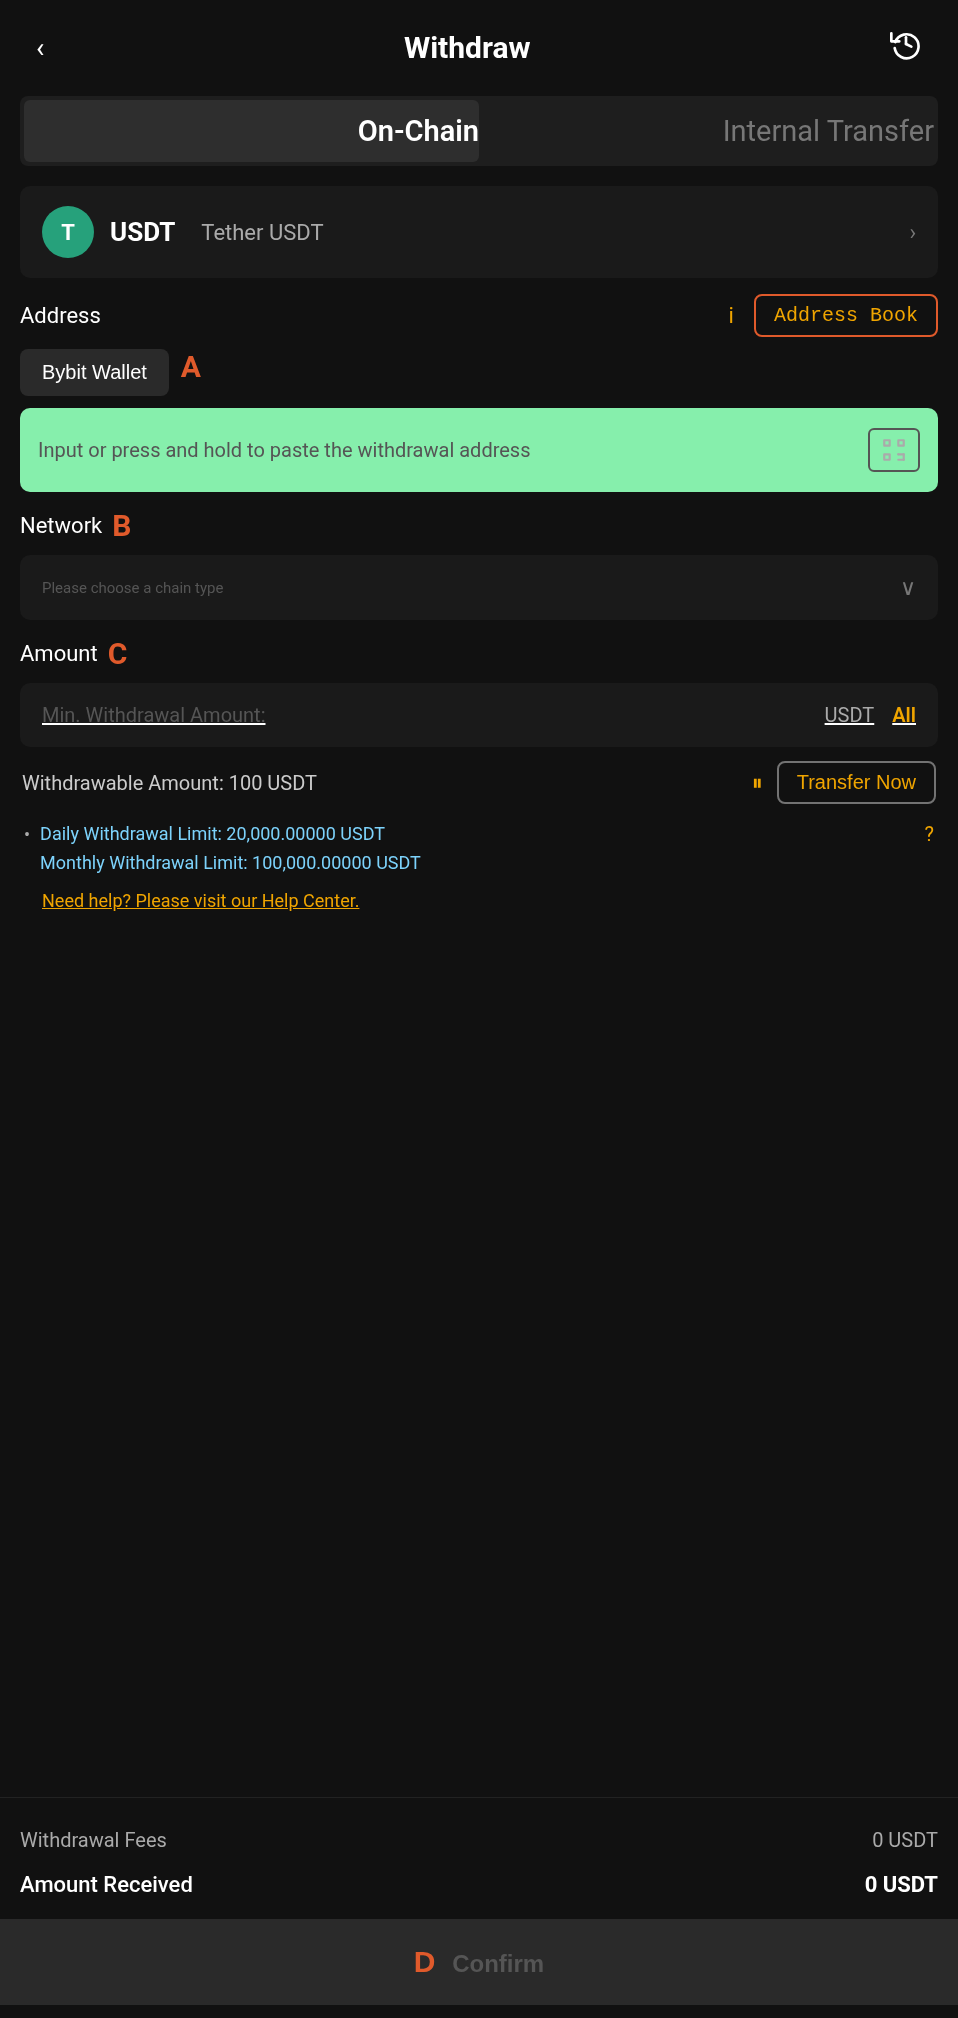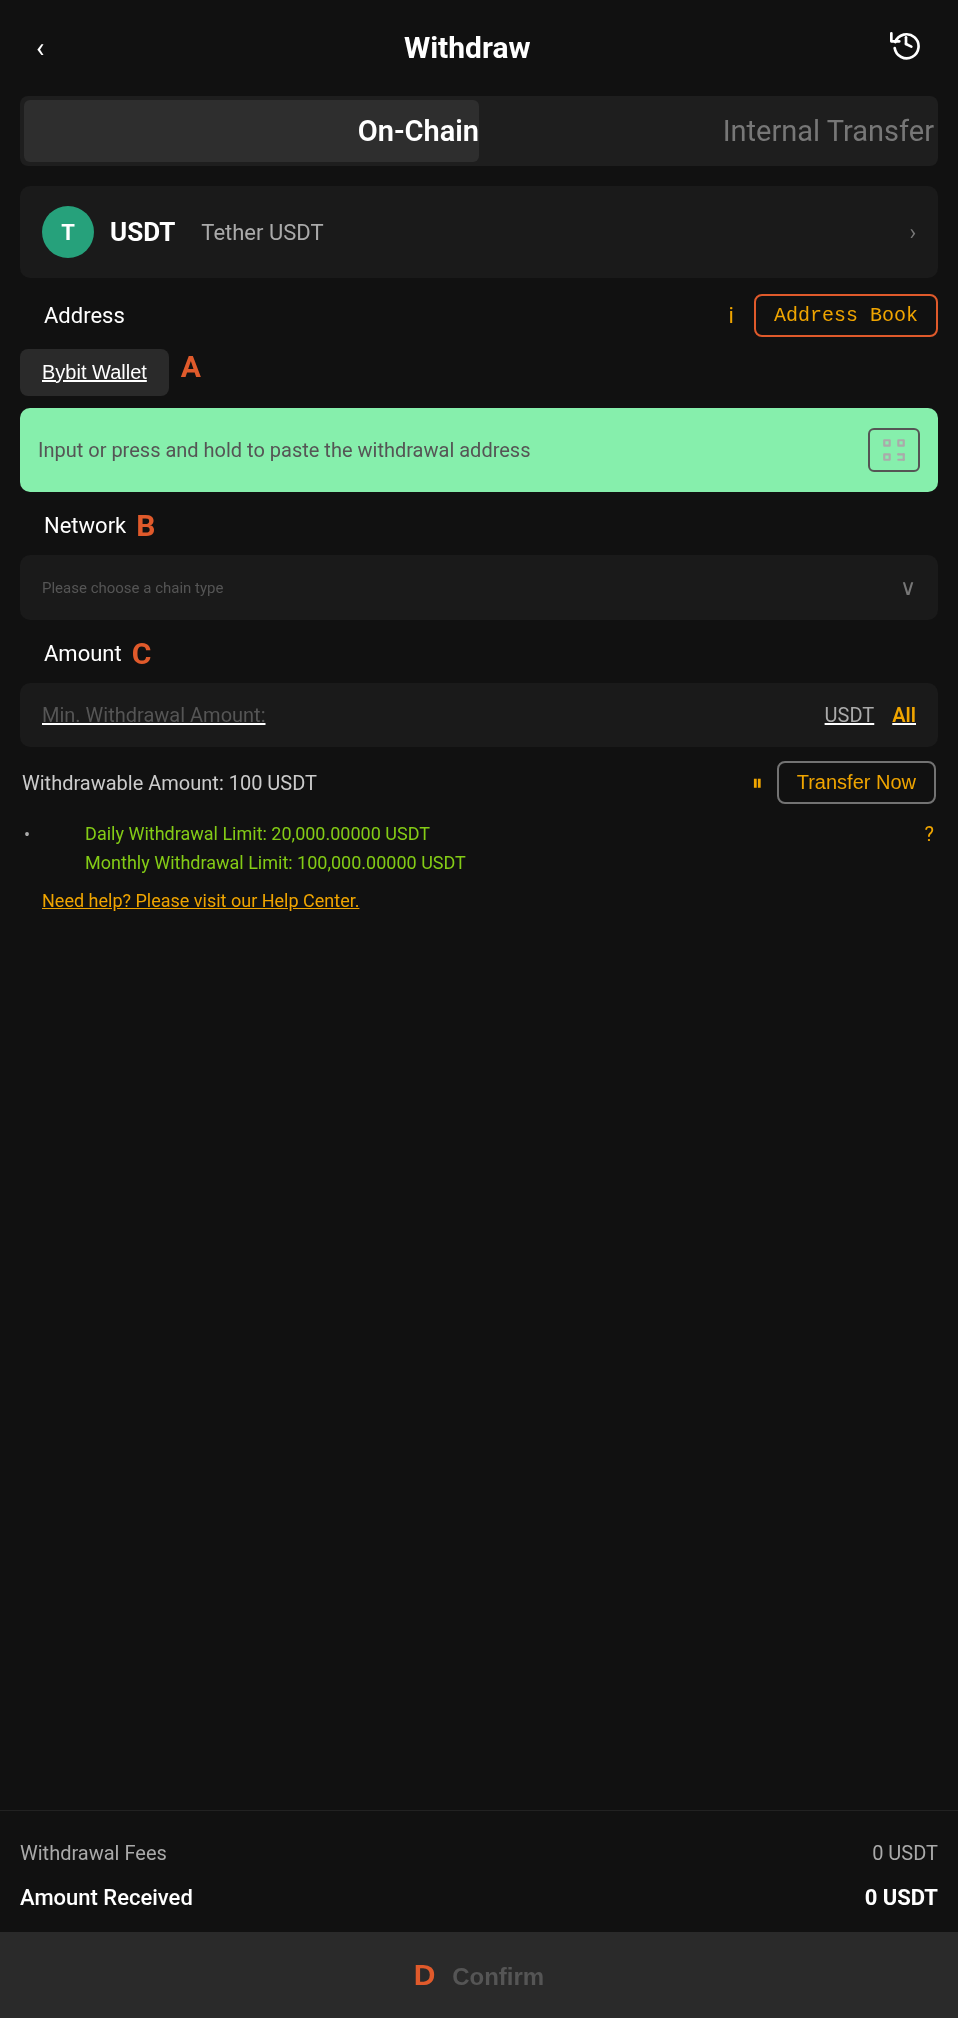--- a/index.html
+++ b/index.html
@@ -139,21 +139,20 @@
       justify-content: space-between;
       margin-bottom: 12px;
     }
 
     .section-label {
       display: flex;
       align-items: center;
       gap: 10px;
       font-size: 22px;
       color: #ffffff;
-      margin-left: 24px;
     }
 
     .info-icon {
       color: #f0a500;
       font-size: 22px;
       margin-right: 8px;
       cursor: pointer;
     }
 
     .address-book-btn {
@@ -175,21 +174,20 @@
     }
 
     .addr-btn {
       background-color: #2a2a2a;
       border: none;
       border-radius: 8px;
       padding: 12px 22px;
       color: #ffffff;
       font-size: 20px;
       cursor: pointer;
-      text-decoration: underline;
     }
 
     
     .address-input-wrap {
       background-color: #86efac;
       border-radius: 10px;
       padding: 20px 18px;
       display: flex;
       align-items: center;
       justify-content: space-between;
@@ -324,23 +322,22 @@
       font-size: 18px;
       margin-top: 4px;
     }
 
     .limits-text-block {
       flex: 1;
     }
 
     .limits-text {
       font-size: 18px;
-      color: #84cc16;
+      color: #7dd3fc;
       line-height: 1.6;
-      margin-left: 45px;
     }
 
     .limits-help-icon {
       color: #f0a500;
       font-size: 20px;
       margin-top: 2px;
       cursor: pointer;
     }
 
     .help-link {
@@ -388,21 +385,21 @@
 
     .footer-row-bold .footer-value {
       font-size: 22px;
       color: #ffffff;
       font-weight: 700;
     }
 
     
     .confirm-btn {
       width: calc(100% - 0px);
-      margin: 12px 0 0 0;
+      margin: 12px 0 13px 0;
       padding: 26px 0;
       background-color: #2a2a2a;
       border: none;
       border-radius: 0;
       color: #555555;
       font-size: 24px;
       font-weight: 600;
       cursor: not-allowed;
       position: relative;
       text-align: center;

